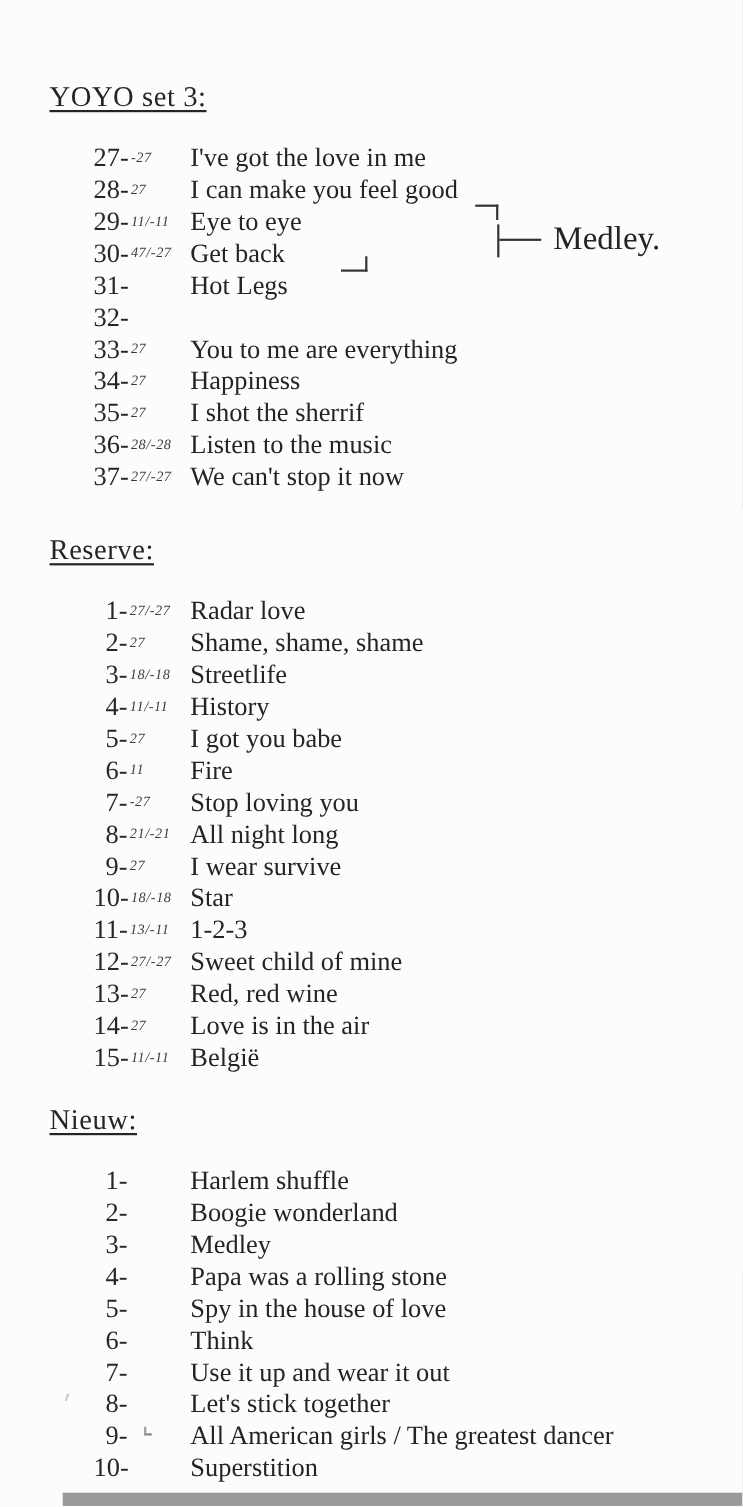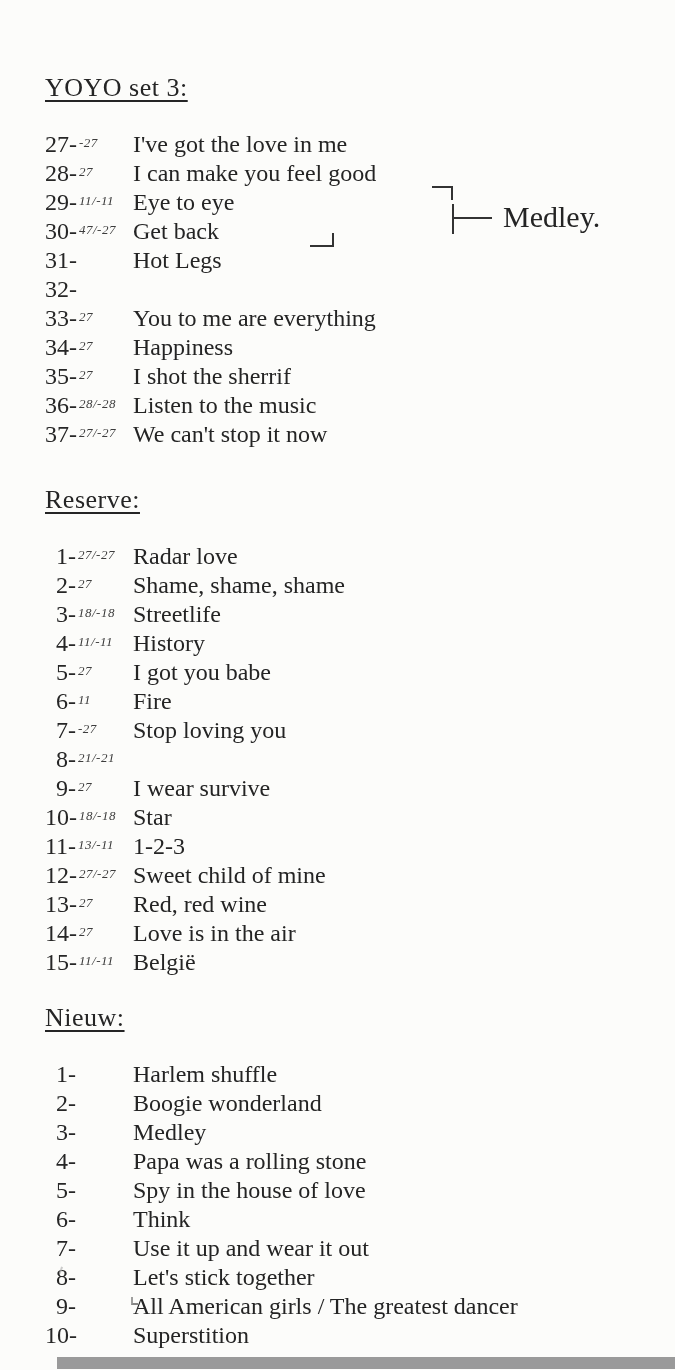--- a/index.html
+++ b/index.html
@@ -31,20 +31,21 @@
     align-items: baseline;
     height: 29px;
     line-height: 29px;
     white-space: nowrap;
   }
   .numcell {
     display: inline-flex;
     align-items: flex-end;
     width: 88px;
     flex: 0 0 88px;
+    margin-left: 40px;
   }
   .num {
     font-size: 24px;
     color: #262626;
   }
   .num.indent { padding-left: 11px; }
   .sub {
     font-size: 13px;
     font-style: italic;
     color: #3c3c3c;
@@ -250,20 +251,21 @@
             <span class="num indent">7-</span>
             <span class="sub">-27</span>
           </span>
           <span class="title">Stop loving you</span>
         </div>
         <div class="row">
           <span class="numcell">
             <span class="num indent">8-</span>
             <span class="sub">21/-21</span>
           </span>
+          <span class="title">All night long</span>
         </div>
         <div class="row">
           <span class="numcell">
             <span class="num indent">9-</span>
             <span class="sub">27</span>
           </span>
           <span class="title">I wear survive</span>
         </div>
         <div class="row">
           <span class="numcell">

